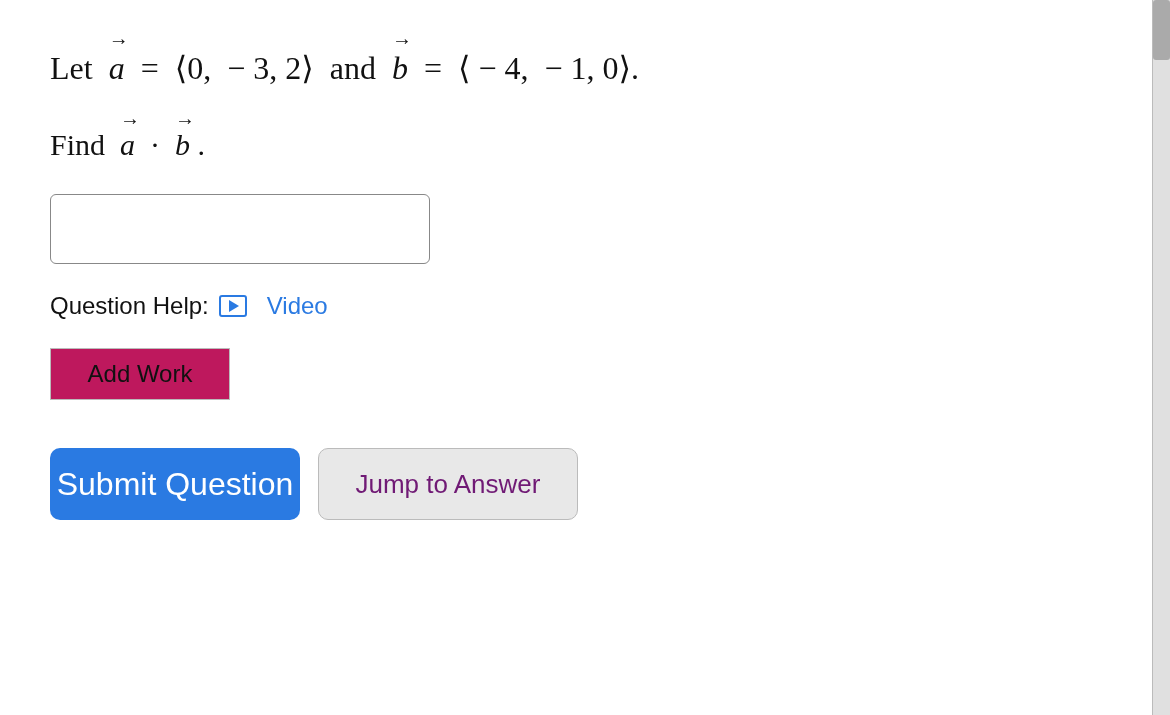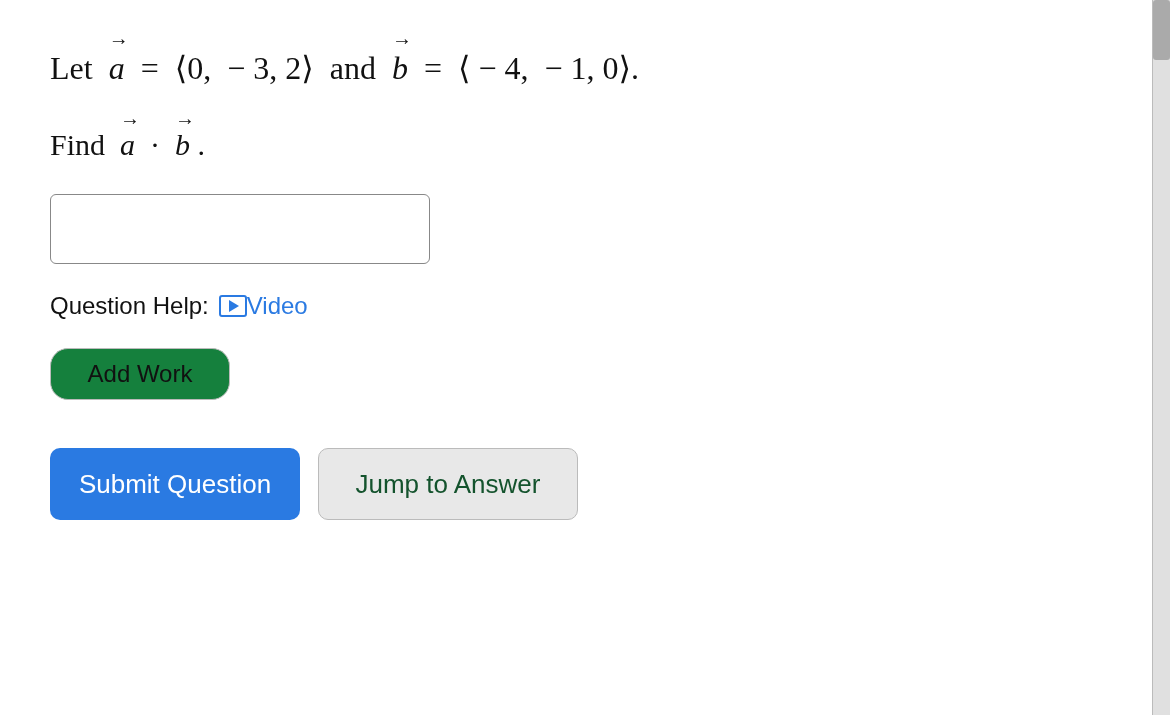--- a/index.html
+++ b/index.html
@@ -73,21 +73,21 @@
       display: flex;
       gap: 10px;
       font-size: 24px;
       color: #111;
       font-family: Arial, sans-serif;
     }
 
     .video-link {
       display: flex;
       align-items: center;
-      gap: 0;
+      gap: 20px;
       color: #2a7ae2;
       text-decoration: none;
       font-size: 24px;
       font-family: Arial, sans-serif;
     }
 
     .video-icon {
       width: 28px;
       height: 22px;
       border: 2px solid #2a7ae2;
@@ -103,23 +103,23 @@
       height: 0;
       border-top: 6px solid transparent;
       border-bottom: 6px solid transparent;
       border-left: 10px solid #2a7ae2;
       margin-left: 2px;
     }
 
     .add-work-btn {
       width: 180px;
       height: 52px;
-      background: #15803d;
+      background: #be185d;
       border: 1.5px solid #bbb;
-      border-radius: 18px;
+      border-radius: 0;
       font-size: 24px;
       font-family: Arial, sans-serif;
       color: #111;
       cursor: pointer;
       display: flex;
       align-items: center;
       justify-content: center;
     }
 
     .action-buttons-row {
@@ -128,38 +128,38 @@
       gap: 18px;
       margin-top: 20px;
     }
 
     .submit-btn {
       width: 250px;
       height: 72px;
       background: #2a7ae2;
       border: none;
       border-radius: 10px;
-      font-size: 26px;
+      font-size: 32px;
       font-family: Arial, sans-serif;
       color: #ffffff;
       cursor: pointer;
       display: flex;
       align-items: center;
       justify-content: center;
     }
 
     .jump-btn {
       width: 260px;
       height: 72px;
       background: #e8e8e8;
       border: 1.5px solid #bbb;
       border-radius: 10px;
       font-size: 26px;
       font-family: Arial, sans-serif;
-      color: #14532d;
+      color: #701a75;
       cursor: pointer;
       display: flex;
       align-items: center;
       justify-content: center;
     }
 
     
     .math-vec {
       position: relative;
       display: inline-block;

